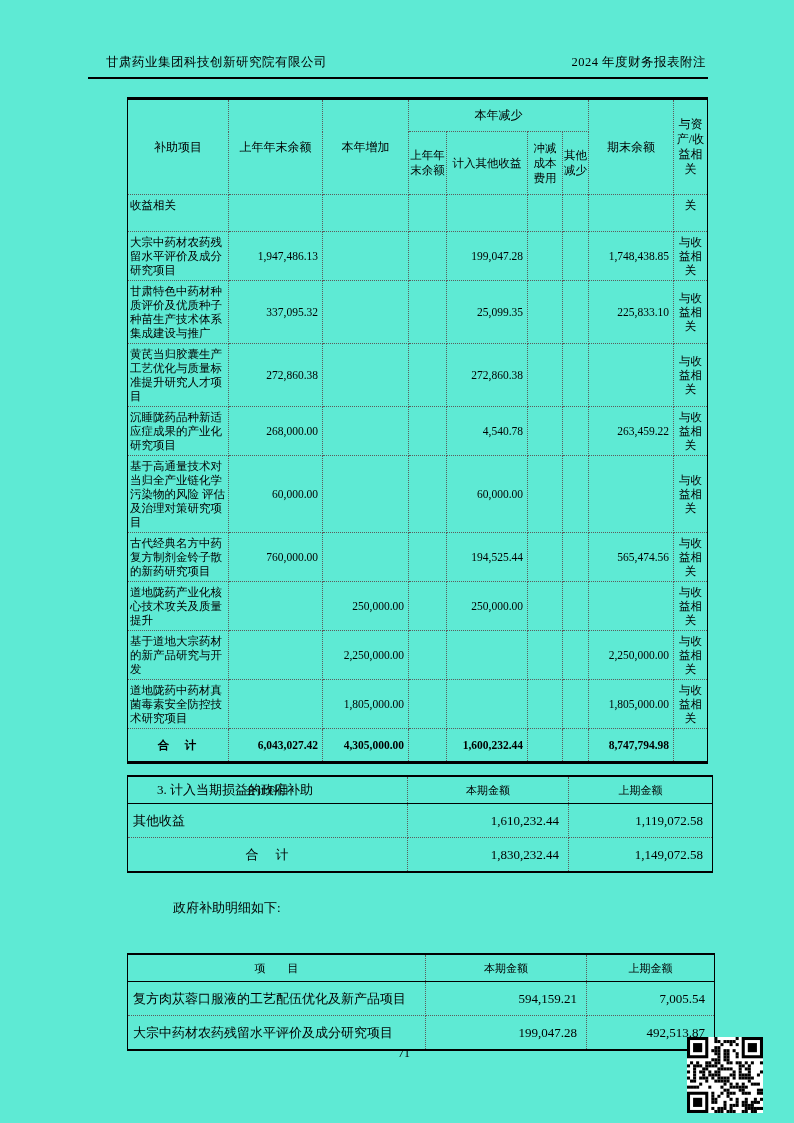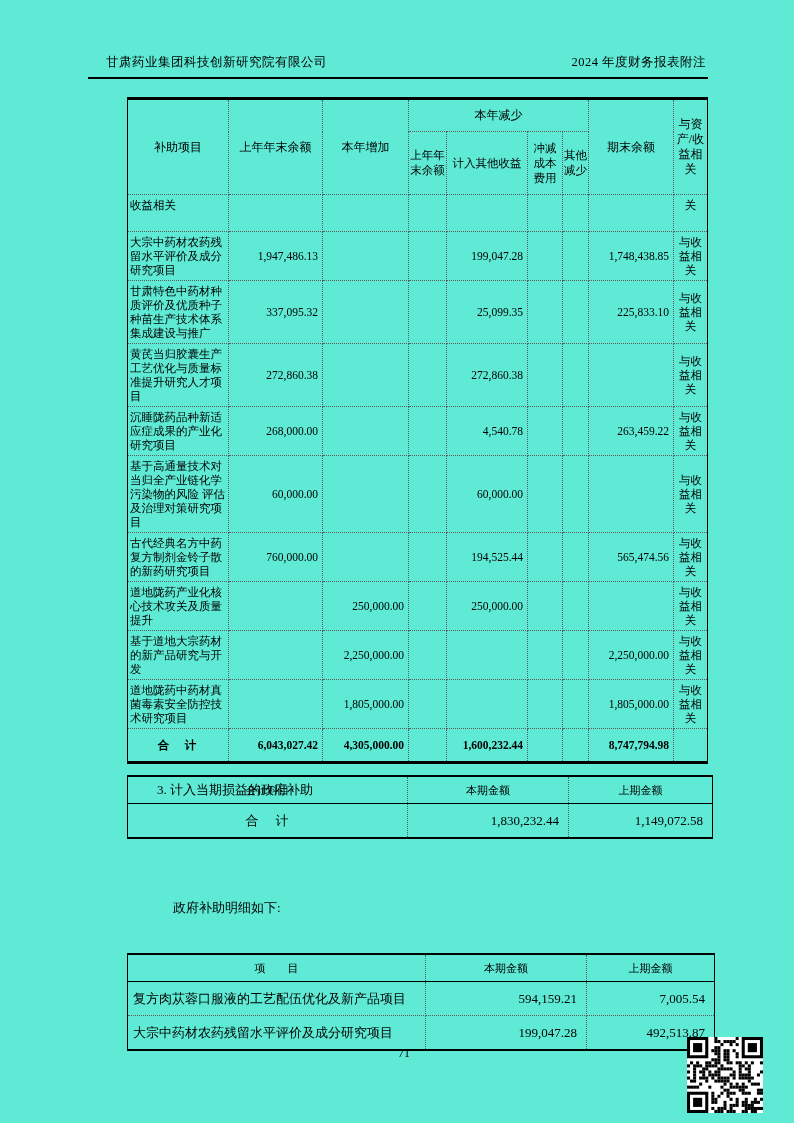--- a/index.html
+++ b/index.html
@@ -229,20 +229,25 @@
           <col style="width:144px">
         </colgroup>
       <thead>
         <tr>
           <th>会计科目</th>
           <th>本期金额</th>
           <th>上期金额</th>
         </tr>
       </thead>
       <tbody>
+          <tr>
+            <td class="l">其他收益</td>
+            <td class="r">1,610,232.44</td>
+            <td class="r">1,119,072.58</td>
+          </tr>
           <tr class="center">
             <td class="l">合　计</td>
             <td class="r">1,830,232.44</td>
             <td class="r">1,149,072.58</td>
           </tr>
         </tbody>
     </table>
   </div>
 
   <div class="lead-text">政府补助明细如下:</div>

